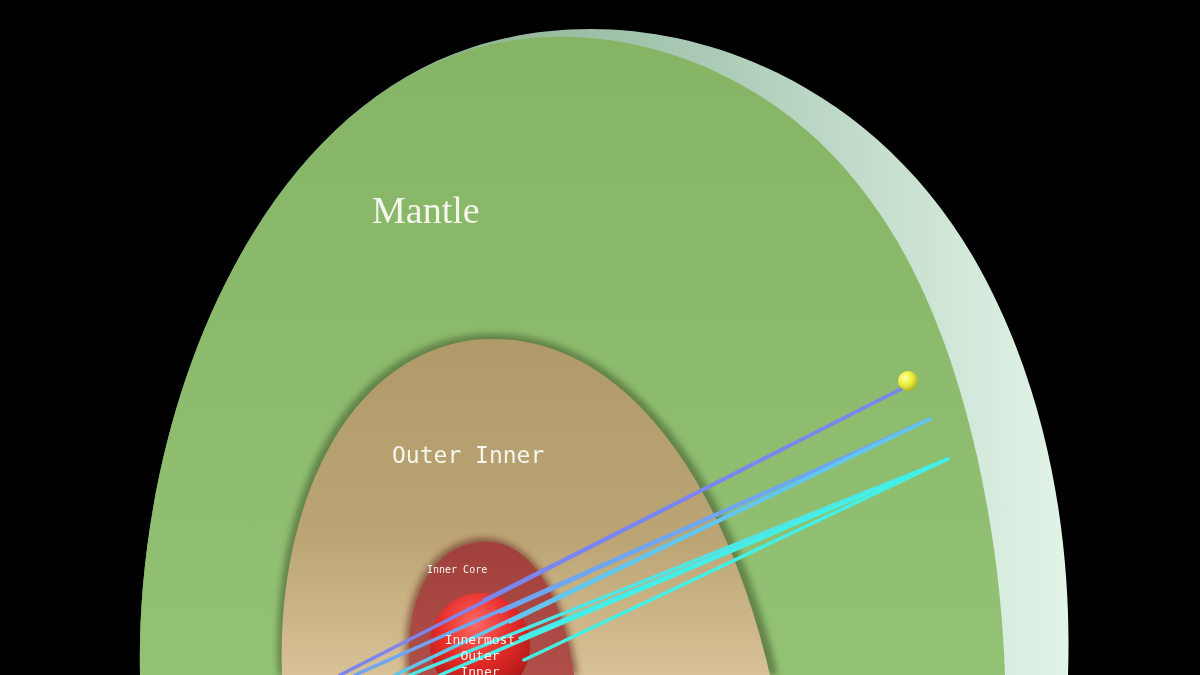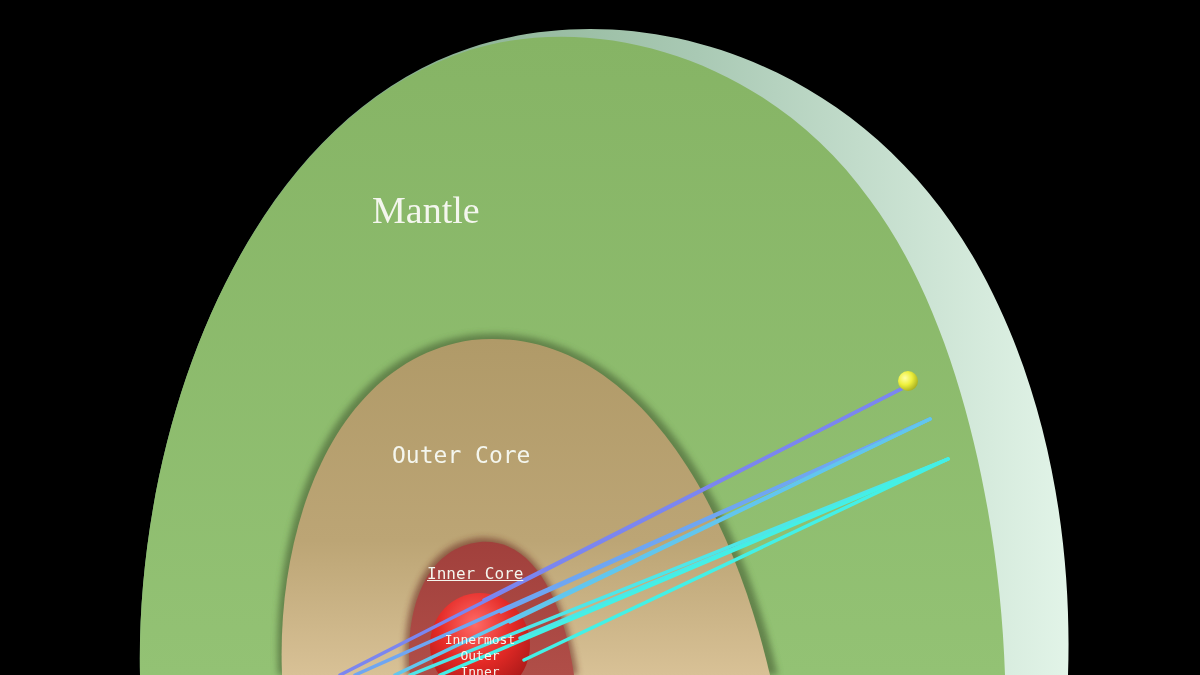--- a/index.html
+++ b/index.html
@@ -3,21 +3,21 @@
 <meta charset="utf-8">
 <style>
   html, body { margin:0; padding:0; background:#000; }
   body { width:1200px; height:675px; overflow:hidden; position:relative;
          font-family:"DejaVu Sans Mono","Liberation Mono",monospace; }
   #scene { position:absolute; left:0; top:0; width:1200px; height:675px; }
   .label { position:absolute; color:#f4f6ee; white-space:nowrap; text-align:center;
            font-family:"DejaVu Sans Mono","Liberation Mono",monospace; }
   #lbl-mantle { left:372px; top:188px; font-size:38px; letter-spacing:0px;font-family:Liberation Serif, serif; }
   #lbl-outer { left:392px; top:442px; font-size:23px; }
-  #lbl-inner { left:427px; top:564px; font-size:16px;text-decoration:underline; }
+  #lbl-inner { left:427px; top:564px; font-size:10px; }
   #lbl-innermost { left:440px; top:626px; font-size:13px; line-height:16px; width:80px;margin-top:6px; }
   #lbl-innermost span { display:block; }
 </style>
 </head>
 <body>
 
 <svg id="scene" viewBox="0 0 1200 675" xmlns="http://www.w3.org/2000/svg">
   <defs>
     <radialGradient id="shellGrad" cx="0.25" cy="0.55" r="0.9">
       <stop offset="0" stop-color="#6f9a66"></stop>
@@ -91,19 +91,19 @@
     <line x1="948" y1="459" x2="410" y2="675" stroke="#4fe6e8"></line>
     <line x1="948" y1="459" x2="520" y2="638" stroke="#4fe6e8"></line>
     <line x1="948" y1="459" x2="440" y2="675" stroke="#44f0e6"></line>
     <line x1="948" y1="459" x2="524" y2="660" stroke="#44f0e6"></line>
   </g>
 
   <circle cx="908" cy="381" r="10" fill="url(#srcGrad)"></circle>
 </svg>
 
 <div class="label" id="lbl-mantle">Mantle</div>
-<div class="label" id="lbl-outer">Outer Core</div>
+<div class="label" id="lbl-outer">Outer Inner</div>
 <div class="label" id="lbl-inner">Inner Core</div>
 <div class="label" id="lbl-innermost">
   <span>Innermost</span>
   <span>Outer</span>
   <span>Inner</span>
 </div>
 
 </body></html>

